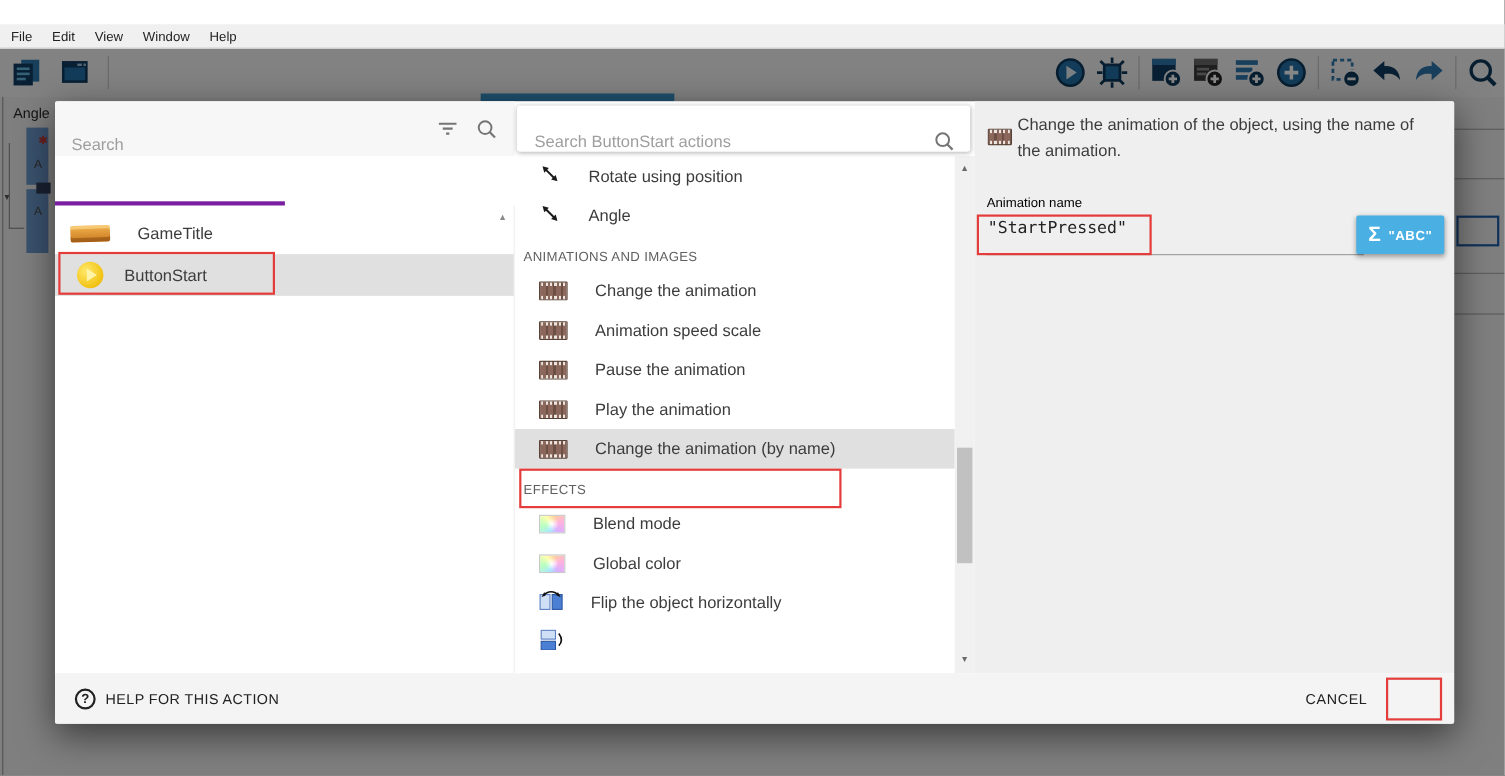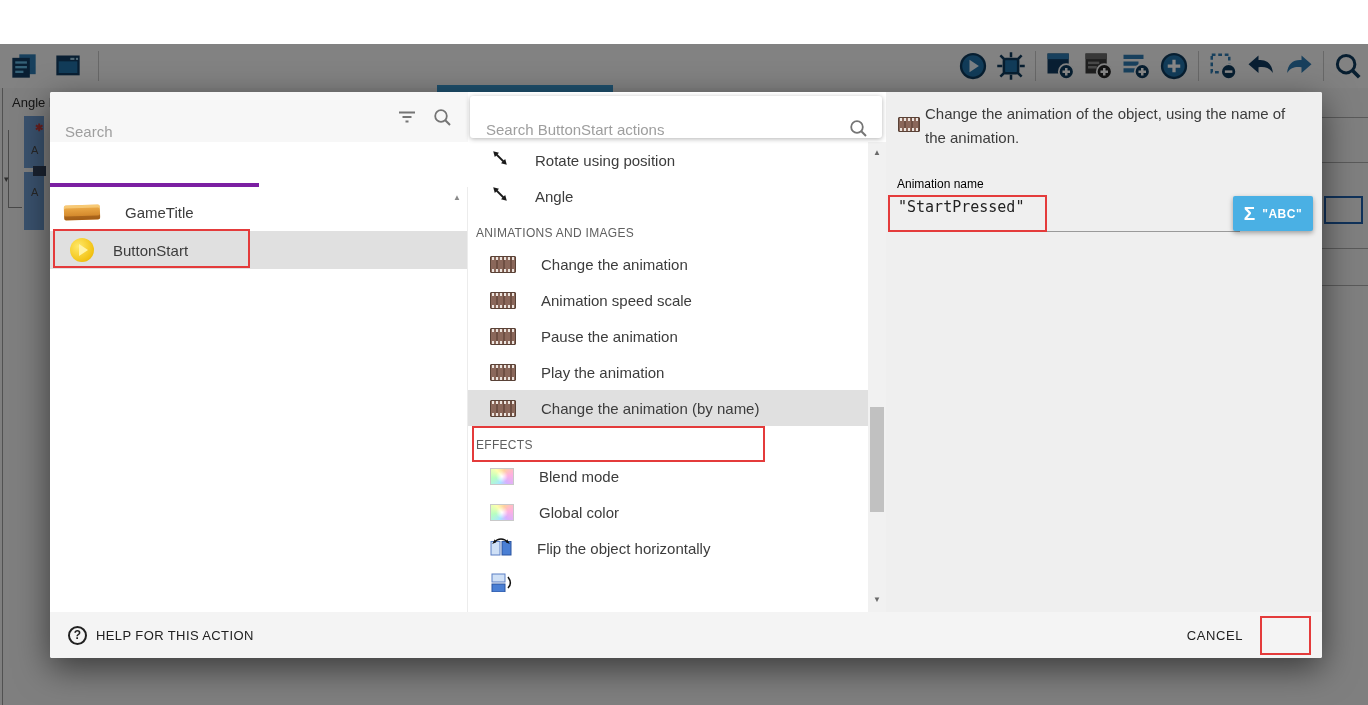--- a/index.html
+++ b/index.html
@@ -126,20 +126,27 @@
   .annot-byname { left:422px; top:334px; width:293px; height:36px; }
   .annot-input { left:838px; top:103px; width:159px; height:37px; }
   .annot-ok { left:1210px; top:524px; width:51px; height:39px; }
 </style>
 </head>
 <body>
 
 <div class="app">
 
 
+  <div class="menubar">
+    <span class="menu-item">File</span>
+    <span class="menu-item">Edit</span>
+    <span class="menu-item">View</span>
+    <span class="menu-item">Window</span>
+    <span class="menu-item">Help</span>
+  </div>
 
   <div class="toolbar">
     <div class="tb-left">
       <div class="tb-ic">
         <svg width="28" height="28" viewBox="0 0 24 24">
             <rect x="8" y="2" width="14" height="17" fill="#2e7ab0"></rect>
             <rect x="2" y="5" width="15" height="17" fill="#123c60"></rect>
             <rect x="4.5" y="8" width="10" height="2" fill="#63b7e0"></rect>
             <rect x="4.5" y="12" width="10" height="2" fill="#63b7e0"></rect>
             <rect x="4.5" y="16" width="7" height="2" fill="#63b7e0"></rect>

